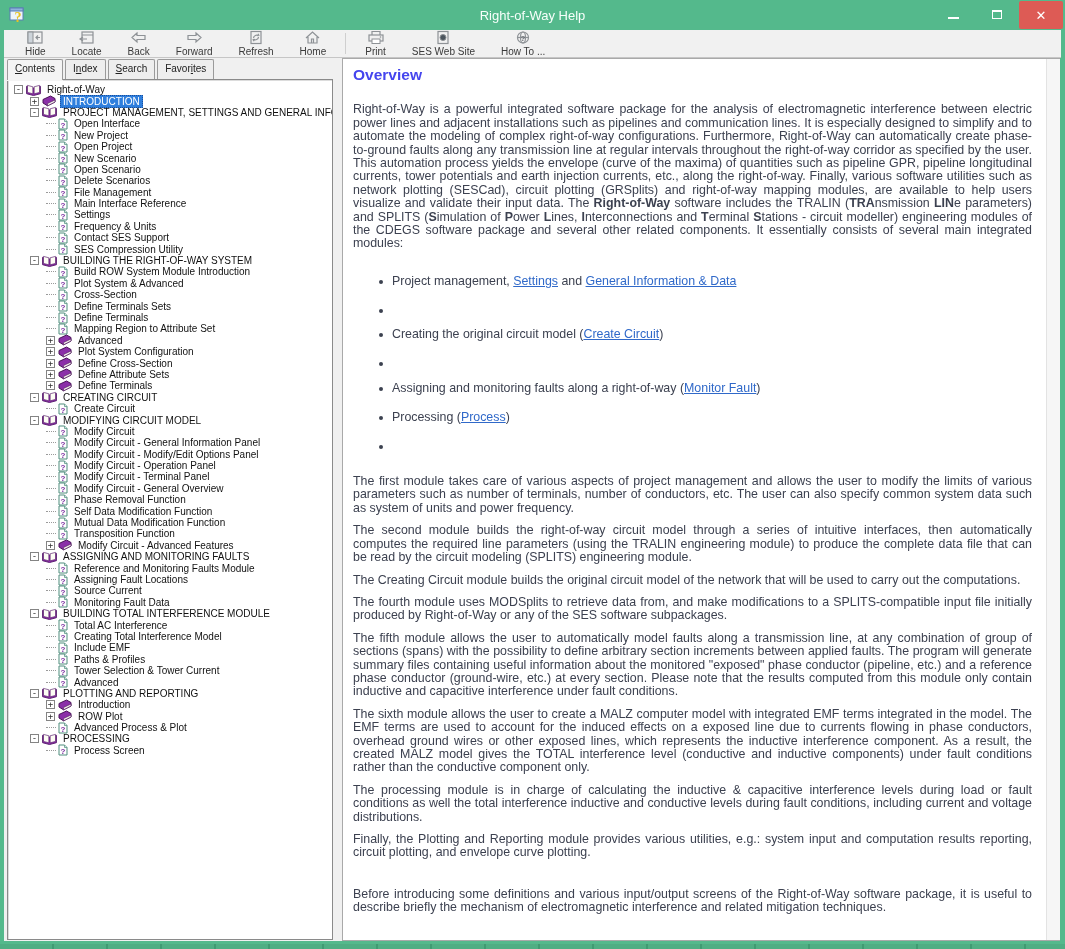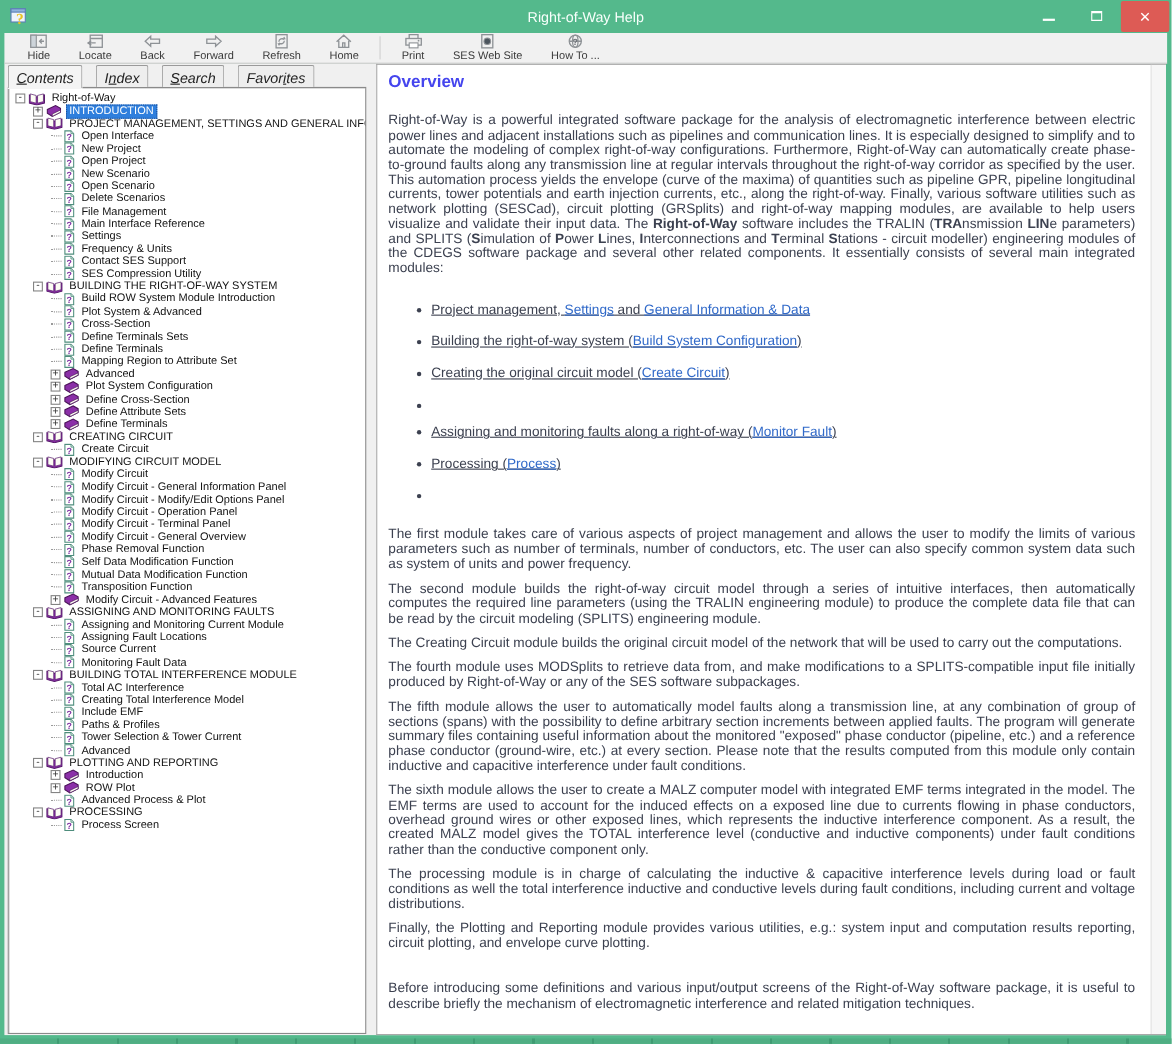--- a/index.html
+++ b/index.html
@@ -19,39 +19,39 @@
   
   .toolbar { position:absolute; top:30px; left:4px; right:4px; height:28px; background:#f1f1f1; border-bottom:1px solid #c6c6c6; display:flex; align-items:stretch; padding-left:8px; }
   .tb-btn { display:flex; flex-direction:column; align-items:center; justify-content:center; padding:1px 13px 1px 13px; color:#3a3a3a; font-size:10px; line-height:11px; }
   .tb-btn svg { display:block; margin-bottom:1px; }
   .tb-sep { width:1px; background:#cfcfcf; margin:3px 6px; }
 
   
   .main { position:absolute; top:58px; left:4px; right:5px; bottom:8px; background:#f0f0f0; display:flex; }
   .left-pane { width:330px; position:relative; flex:0 0 auto; }
   .tabs { position:absolute; top:1px; left:3px; display:flex; height:20px; z-index:2; }
-  .tab { border:1px solid #9a9a9a; border-bottom:none; background:#eeeeee; padding:3px 7px 2px 7px; font-size:13px; color:#222; border-radius:2px 2px 0 0; margin-right:12px;font-style:italic; }
+  .tab { border:1px solid #9a9a9a; border-bottom:none; background:#eeeeee; padding:3px 7px 2px 7px; font-size:10px; color:#222; border-radius:2px 2px 0 0; margin-right:2px; }
   .tab.active { background:#f4f4f4; height:21px; box-shadow:0 1px 0 #f4f4f4; }
   .tree-box { position:absolute; top:21px; left:3px; right:1px; bottom:1px; background:#fff; border:1px solid #8a8a8a; box-shadow:inset 1px 1px 0 #dcdcdc; overflow:hidden; padding:4px 2px 2px 4px; }
   .tree-row { display:flex; align-items:center; height:11.4px; white-space:nowrap; font-size:10px; color:#111; }
   .tree-row .stub { width:10px; height:1px; border-top:1px dotted #9a9a9a; margin-right:2px; flex:0 0 auto; }
   .expander { width:9px; height:9px; border:1px solid #848484; background:#fff; font-size:9px; line-height:6px; text-align:center; color:#333; margin-right:3px; flex:0 0 auto; font-family:"DejaVu Sans Mono",monospace; }
   .tree-ico { margin-right:4px; flex:0 0 auto; }
   .tree-label { padding:0 2px; }
   .tree-label.selected { background:#2f7fdd; color:#fff; border:1px dotted #1a4f9c; }
 
   .splitter { width:8px; flex:0 0 auto; }
 
   .content-wrap { flex:1; display:flex; background:#fff; border:1px solid #a9a9a9; border-right:none; }
   .content { flex:1; overflow:hidden; padding:7px 14px 10px 10px; color:#3c4150; font-size:12.4px; line-height:13.4px; }
   .content .h1 { color:#4545ee; font-size:15.5px; font-weight:bold; margin:2px 0 22px 0; }
   .para { margin:0 0 9px 0; }
   .para.justify { text-align:justify; }
   .para.extra { margin-top:28px; }
-  .bullets { margin:24px 0 26px 26px;text-decoration:underline; }
+  .bullets { margin:24px 0 26px 26px; }
   .bullet-item { display:flex; margin-bottom:15.6px; }
   .bullet-item .dot { width:4px; height:4px; background:#3c4150; border-radius:50%; margin:5px 9px 0 0; flex:0 0 auto; }
   a.lnk { color:#3069c9; text-decoration:underline; cursor:pointer; }
   b { font-weight:bold; }
 
   
   .scrollbar { width:14px; background:#f6f6f6; border-left:1px solid #e3e3e3; display:flex; flex-direction:column; justify-content:space-between; align-items:center; flex:0 0 auto; }
   .sb-arrow { padding:4px 0; color:#9a9a9a; } 
 
   .bottom-sliver { position:absolute; left:0; right:0; bottom:0; height:5px; background:repeating-linear-gradient(90deg,#4fae83 0 52px,#3f9b72 52px 54px); }
@@ -632,21 +632,21 @@
           </div>
           <div class="tree-row" style="padding-left: 34px;">
             <span class="stub"></span>
             <span style="display:flex">
               <svg class="tree-ico" width="10" height="12" viewBox="0 0 10 12">
                 <path d="M1 1 H6.5 L9 3.5 V11 H1 Z" fill="#ffffff" stroke="#4e8d7c"></path>
                 <path d="M6.5 1 L6.5 3.5 L9 3.5" fill="#cfe3dd" stroke="#4e8d7c" stroke-width="0.7"></path>
                 <text x="5" y="9.5" font-size="8" font-weight="bold" fill="#7b2da0" text-anchor="middle">?</text>
               </svg>
             </span>
-            <span class="tree-label">Assigning and Monitoring Current Module</span>
+            <span class="tree-label">Reference and Monitoring Faults Module</span>
           </div>
           <div class="tree-row" style="padding-left: 34px;">
             <span class="stub"></span>
             <span style="display:flex">
               <svg class="tree-ico" width="10" height="12" viewBox="0 0 10 12">
                 <path d="M1 1 H6.5 L9 3.5 V11 H1 Z" fill="#ffffff" stroke="#4e8d7c"></path>
                 <path d="M6.5 1 L6.5 3.5 L9 3.5" fill="#cfe3dd" stroke="#4e8d7c" stroke-width="0.7"></path>
                 <text x="5" y="9.5" font-size="8" font-weight="bold" fill="#7b2da0" text-anchor="middle">?</text>
               </svg>
             </span>
@@ -822,21 +822,20 @@
       <div class="content" id="content">
           <div class="h1">Overview</div>
           <div class="para justify">Right-of-Way is a powerful integrated software package for the analysis of electromagnetic interference between electric power lines and adjacent installations such as pipelines and communication lines. It is especially designed to simplify and to automate the modeling of complex right-of-way configurations. Furthermore, Right-of-Way can automatically create phase-to-ground faults along any transmission line at regular intervals throughout the right-of-way corridor as specified by the user. This automation process yields the envelope (curve of the maxima) of quantities such as pipeline GPR, pipeline longitudinal currents, tower potentials and earth injection currents, etc., along the right-of-way. Finally, various software utilities such as network plotting (SESCad), circuit plotting (GRSplits) and right-of-way mapping modules, are available to help users visualize and validate their input data. The <b>Right-of-Way</b> software includes the TRALIN (<b>TRA</b>nsmission <b>LIN</b>e parameters) and SPLITS (<b>S</b>imulation of <b>P</b>ower <b>L</b>ines, <b>I</b>nterconnections and <b>T</b>erminal <b>S</b>tations - circuit modeller) engineering modules of the CDEGS software package and several other related components. It essentially consists of several main integrated modules:</div>
           <div class="bullets">
             <div class="bullet-item">
               <span class="dot"></span>
               <span>Project management, <a class="lnk">Settings</a> and <a class="lnk">General Information &amp; Data</a></span>
             </div>
             <div class="bullet-item">
               <span class="dot"></span>
-              <span>Building the right-of-way system (<a class="lnk">Build System Configuration</a>)</span>
             </div>
             <div class="bullet-item">
               <span class="dot"></span>
               <span>Creating the original circuit model (<a class="lnk">Create Circuit</a>)</span>
             </div>
             <div class="bullet-item">
               <span class="dot"></span>
             </div>
             <div class="bullet-item">
               <span class="dot"></span>

